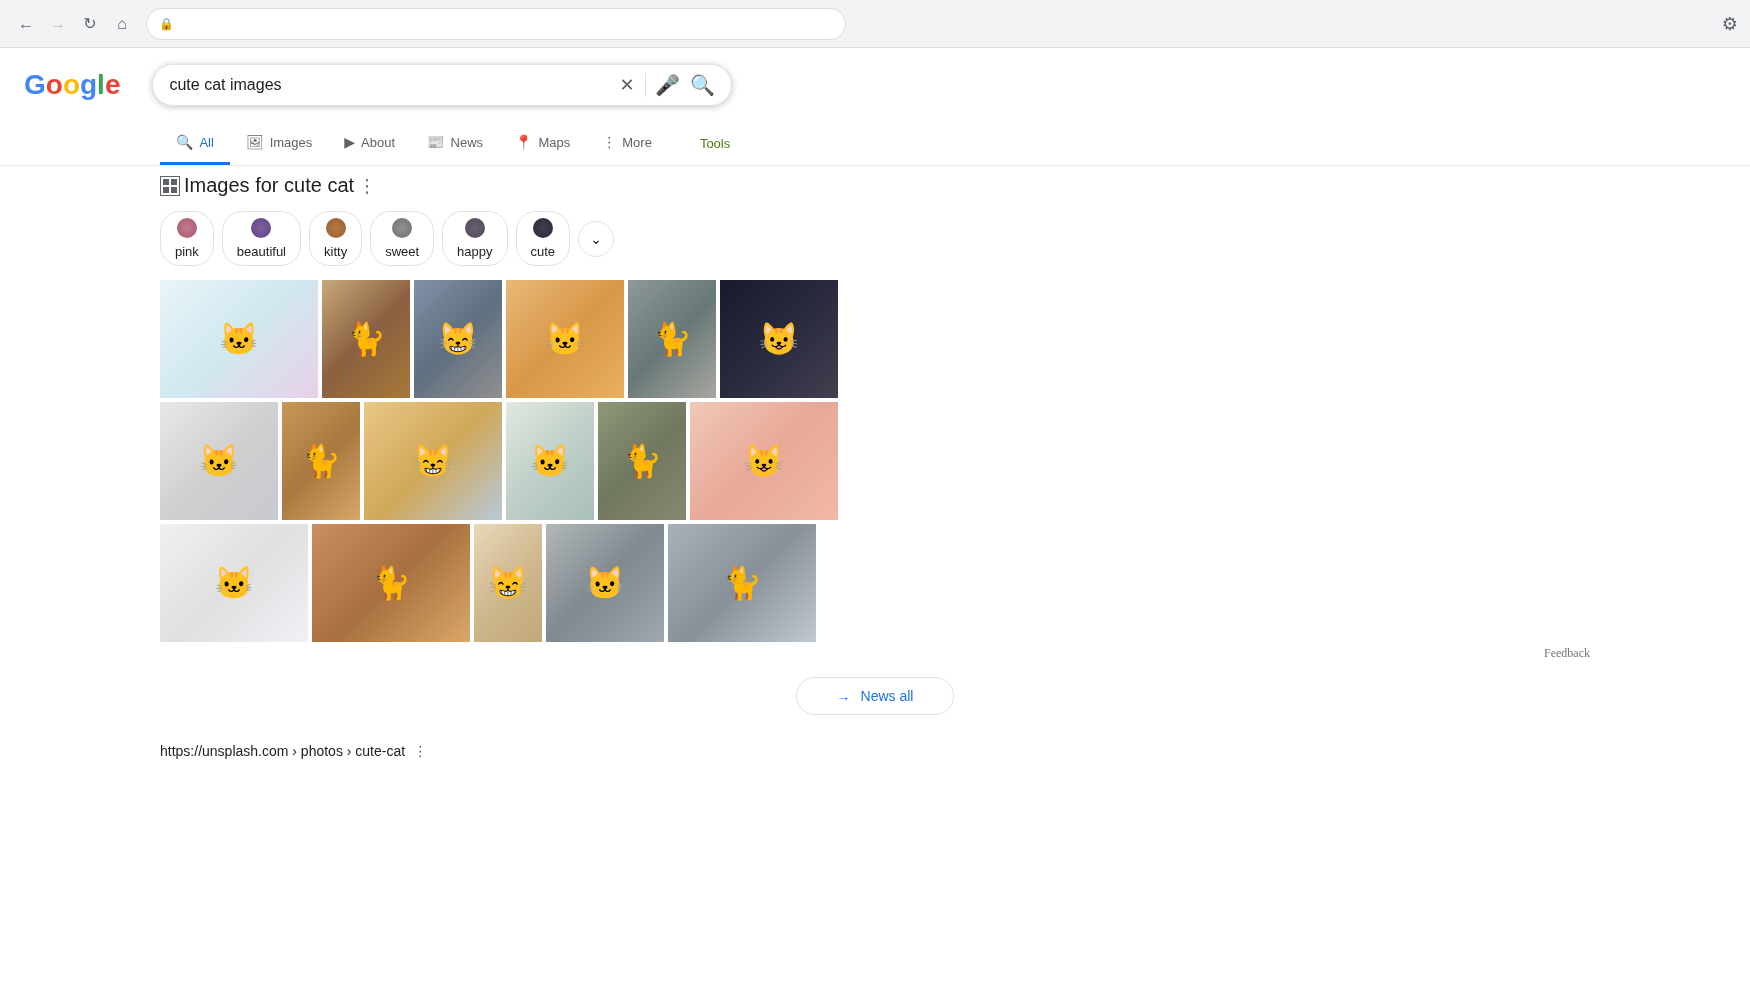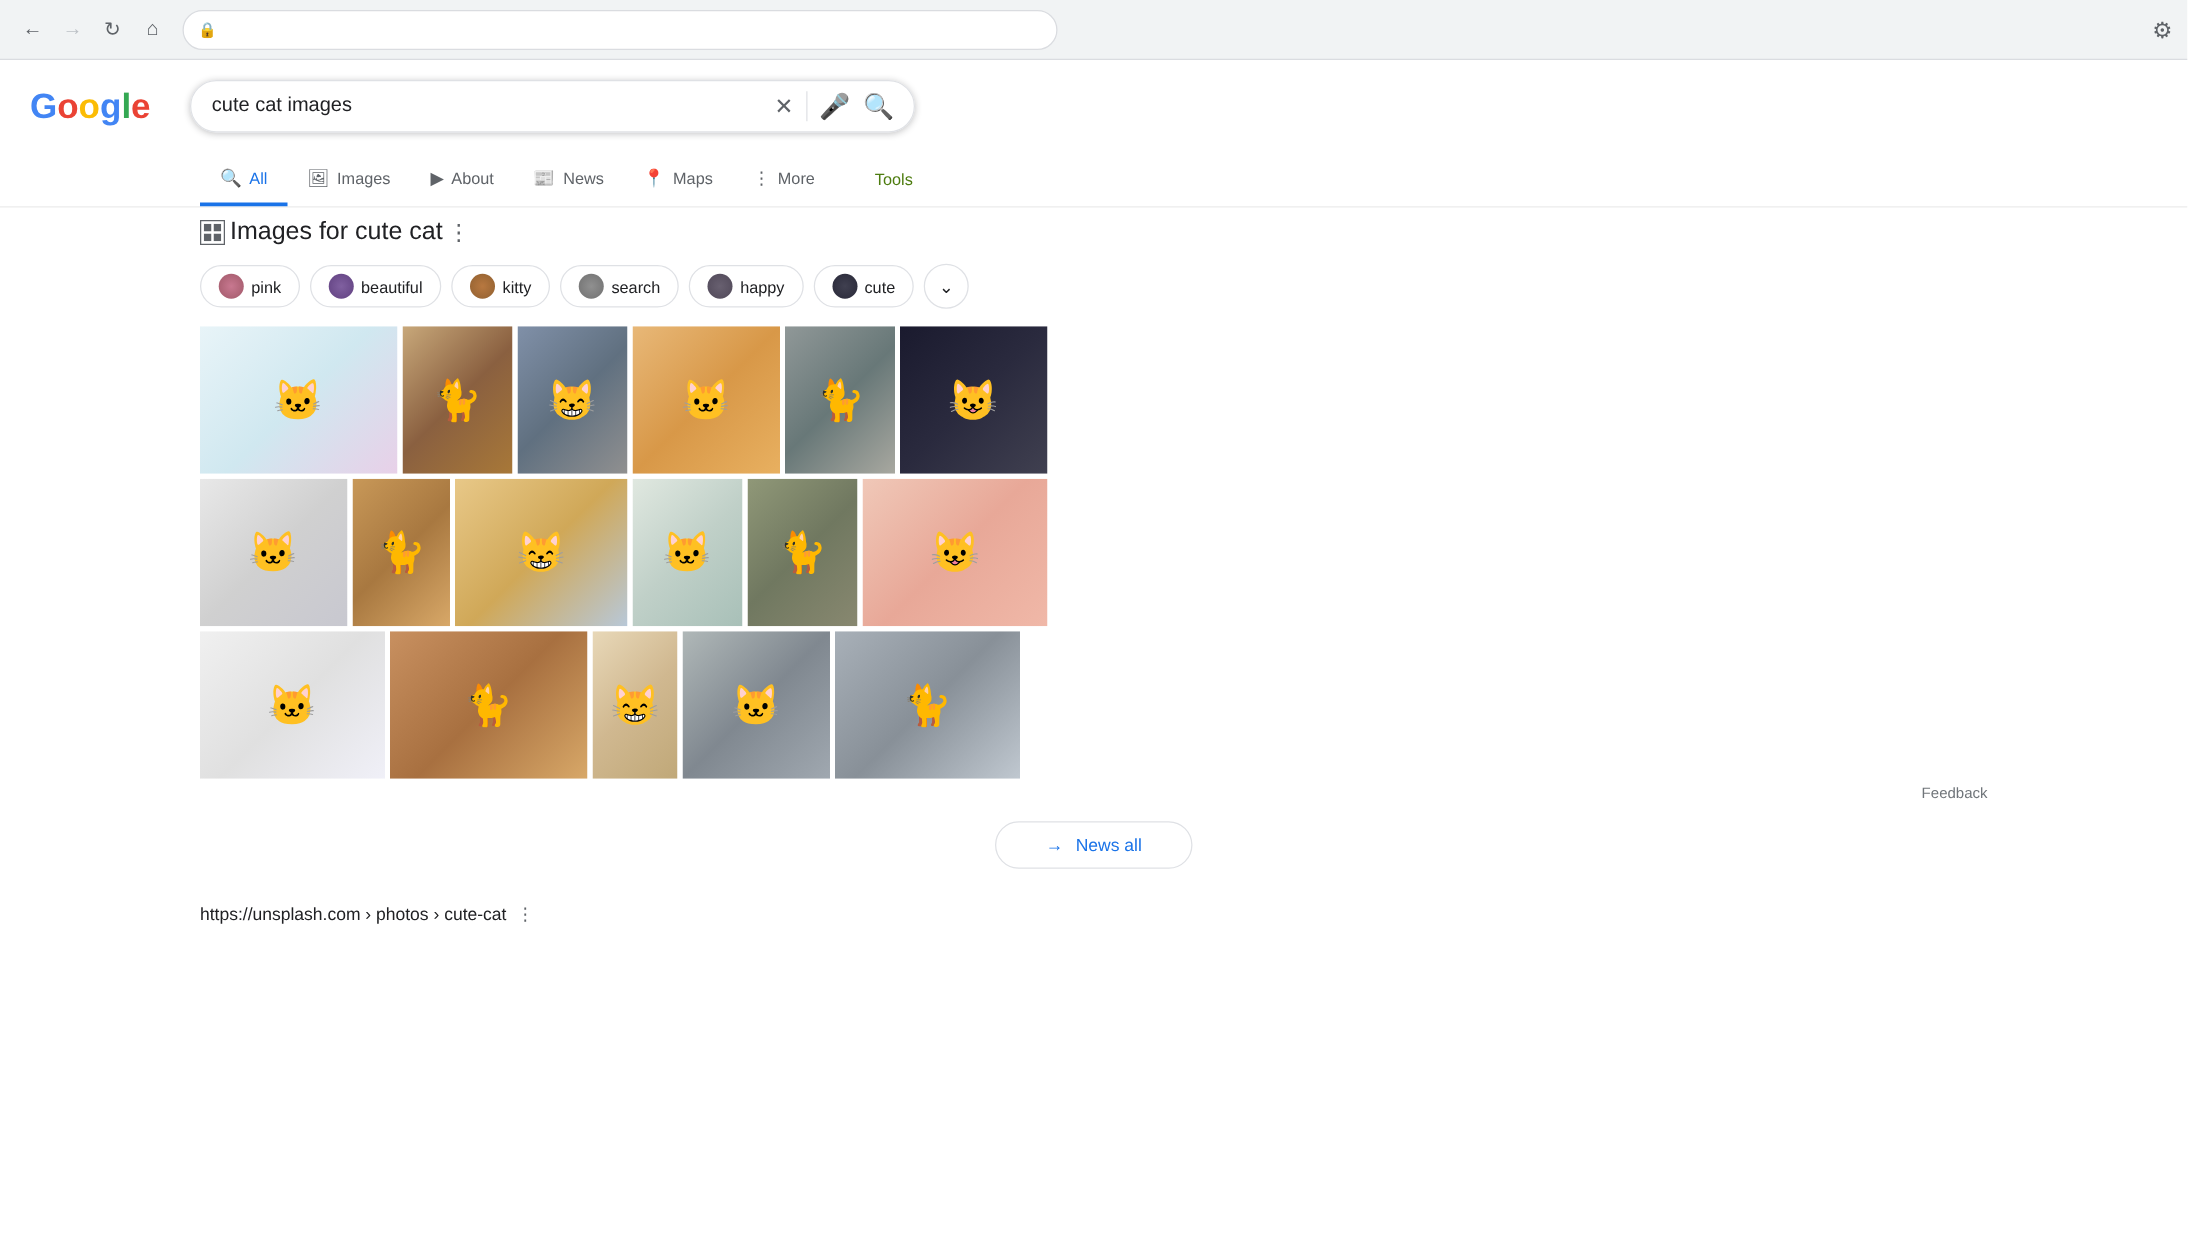--- a/index.html
+++ b/index.html
@@ -89,21 +89,21 @@
     .images-more-btn { color: #5f6368; cursor: pointer; font-size: 18px; }
 
     
     .filter-chips {
       display: flex; align-items: center; gap: 8px; margin-bottom: 14px;
     }
     .chip {
       display: flex; align-items: center; gap: 6px;
       border: 1px solid #dfe1e5; border-radius: 20px;
       padding: 6px 14px; cursor: pointer; font-size: 13px;
-      background: #fff; color: #202124;
+      background: #fff; color: #202124; flex-direction: column;
     }
     .chip-avatar {
       width: 20px; height: 20px; border-radius: 50%; overflow: hidden;
       background: #ddd; display: flex; align-items: center; justify-content: center;
       font-size: 10px;
     }
     .chip-expand {
       width: 36px; height: 36px; border-radius: 50%; border: 1px solid #dfe1e5;
       display: flex; align-items: center; justify-content: center; cursor: pointer;
       background: #fff;
@@ -166,21 +166,21 @@
     .cat-white5 { background: linear-gradient(135deg, #f0f0f0 0%, #e0e0e0 50%, #f0f0f8 100%); }
     .cat-orange4 { background: linear-gradient(135deg, #c89060 0%, #a87040 50%, #d8a868 100%); }
     .cat-cup { background: linear-gradient(135deg, #e8d8b8 0%, #d0b890 50%, #c0a878 100%); }
     .cat-gray2 { background: linear-gradient(135deg, #b0b8b8 0%, #808890 50%, #a0a8b0 100%); }
     .cat-stripe { background: linear-gradient(135deg, #a8b0b8 0%, #889098 50%, #c0c8d0 100%); }
 
     
     .feedback-row {
       display: flex; justify-content: flex-end; margin-top: 2px;
     }
-    .feedback-text { color: #70757a; font-size: 12px; cursor: pointer; }
+    .feedback-text { color: #70757a; font-size: 12px; cursor: pointer; font-family: Liberation Serif, serif; }
 
     
     .view-all-container {
       display: flex; justify-content: center; margin: 16px 0;
     }
     .view-all-btn {
       display: flex; align-items: center; gap: 10px;
       border: 1px solid #dfe1e5; border-radius: 24px;
       padding: 10px 40px; cursor: pointer; font-size: 14px;
       color: #1a73e8; background: #fff;
@@ -287,21 +287,21 @@
       <div class="chip">
         <div class="chip-avatar chip-brown"></div>
         <span>beautiful</span>
       </div>
       <div class="chip">
         <div class="chip-avatar chip-orange"></div>
         <span>kitty</span>
       </div>
       <div class="chip">
         <div class="chip-avatar chip-gray"></div>
-        <span>search</span>
+        <span>sweet</span>
       </div>
       <div class="chip">
         <div class="chip-avatar chip-happy"></div>
         <span>happy</span>
       </div>
       <div class="chip">
         <div class="chip-avatar chip-blue"></div>
         <span>cute</span>
       </div>
       <div class="chip-expand">

